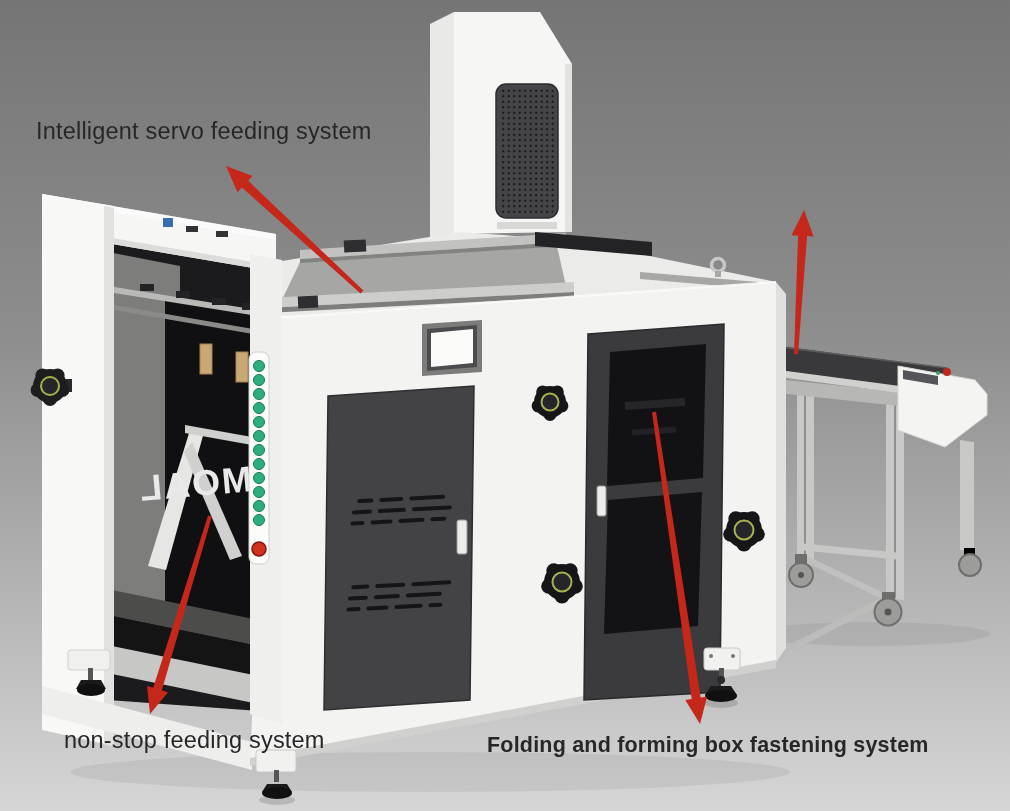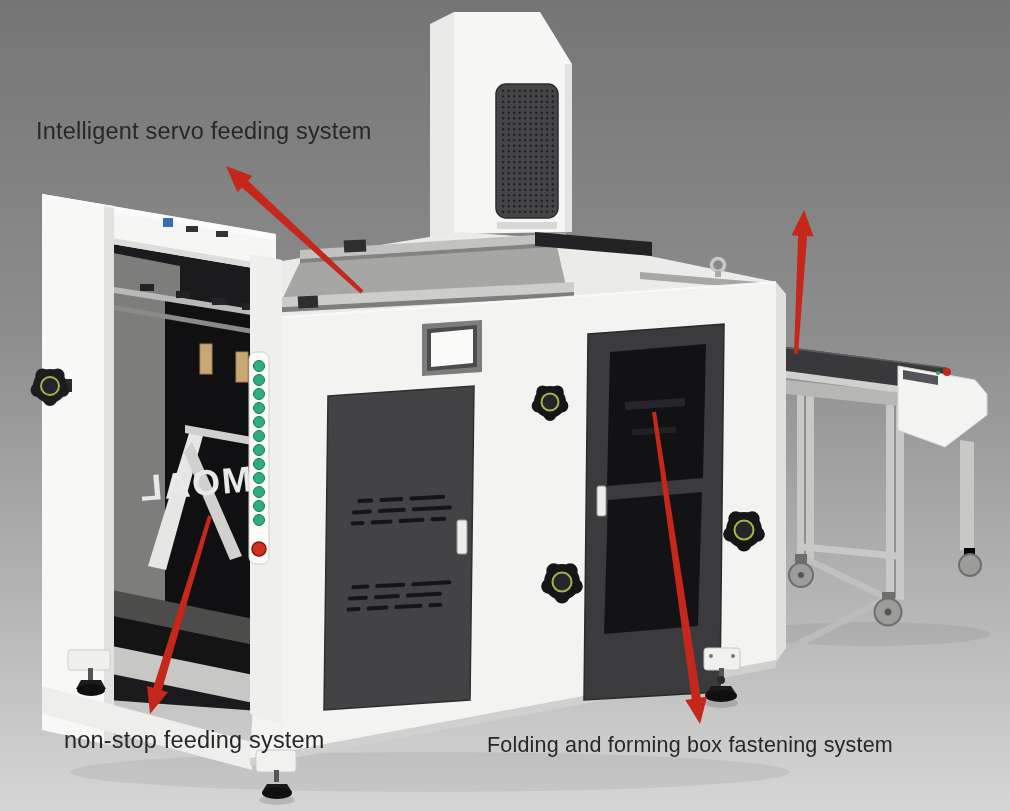--- a/index.html
+++ b/index.html
@@ -284,15 +284,15 @@
     <polygon fill="#c5271b" points="150,714 147,685.9 153.2,687.8 208.1,515.4 211.9,516.6 161.8,690.4 168,692.3"></polygon>
     <polygon fill="#c5271b" points="700,724 685.3,699.9 691.7,699 652,412.3 656,411.7 700.7,697.6 707.1,696.7"></polygon>
   </g>
 </svg>
 
 <div class="callout s23" style="left:36px;top:118px;">Intelligent servo feeding system</div>
 
 
 <div class="callout s23" style="left:36px;top:727px;margin-left:28px;">non-stop feeding system</div>
 
-<div class="callout s21" style="left:487px;top:731px;">Folding and forming box fastening system</div>
+<div class="callout s21" style="left:487px;top:731px;font-weight:bold;">Folding and forming box fastening system</div>
 
 </div>
 
 </body></html>

